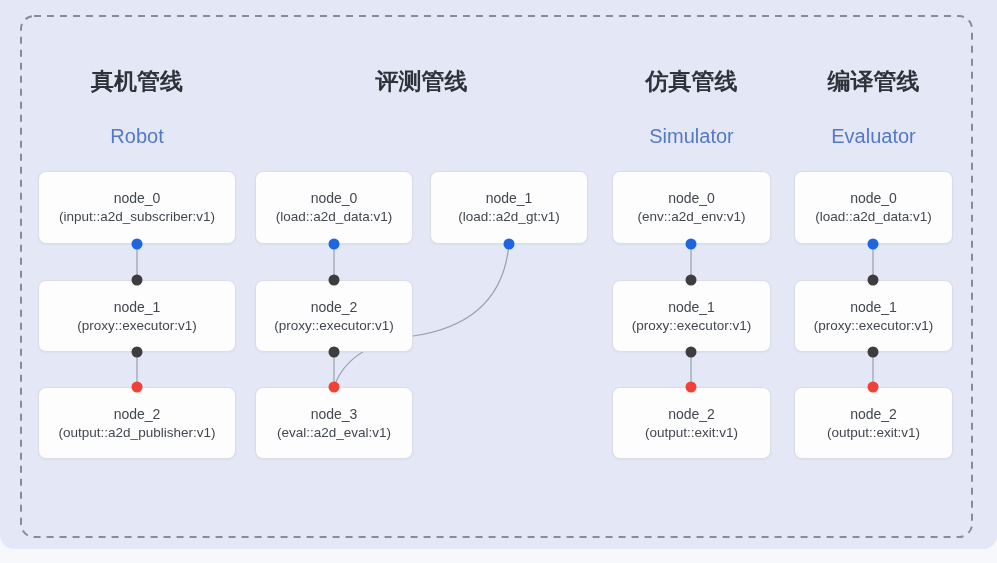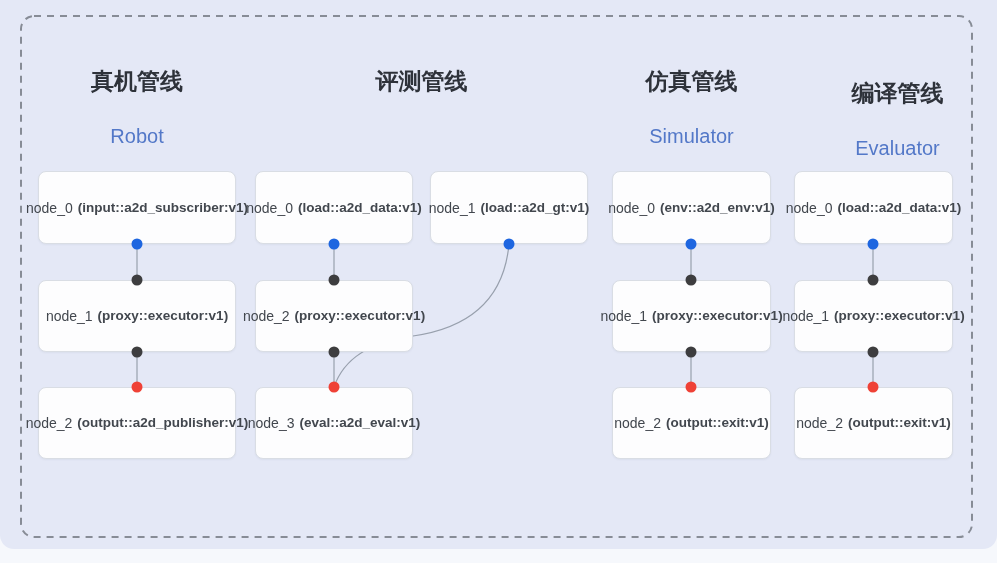--- a/index.html
+++ b/index.html
@@ -43,47 +43,46 @@
   }
   .hd-en {
     font-size: 20px;
     font-weight: 400;
     color: #5378c8;
     top: 125px;
   }
   .hg-robot     { left: 38px;  width: 198px; }
   .hg-evaluator { left: 255px; width: 333px; }
   .hg-simulator { left: 612px; width: 159px; }
-  .hg-compiler  { left: 818px; width: 159px; margin-top: 12px; }
+  .hg-compiler  { left: 794px; width: 159px; }
   
   .node {
     position: absolute;
     background: #fdfdfe;
     border: 1px solid #d9dde4;
     border-radius: 8px;
     box-shadow: 0 1px 2px rgba(40,50,80,0.05);
     display: flex;
-    flex-direction: row;
+    flex-direction: column;
     align-items: center;
     justify-content: center;
     gap: 5px;
     z-index: 2;
     box-sizing: border-box;
   }
   .node-title {
     font-size: 14px;
     color: #42474e;
     line-height: 1;
   }
   .node-sub {
     font-size: 13.5px;
     color: #42474e;
     line-height: 1;
     white-space: nowrap;
-    font-weight: bold;
   }
   .col-robot  { left: 38px;  width: 198px; }
   .col-eval-a { left: 255px; width: 158px; }
   .col-eval-b { left: 430px; width: 158px; }
   .col-sim    { left: 612px; width: 159px; }
   .col-comp   { left: 794px; width: 159px; }
   .row-1 { top: 171px; height: 73px; }
   .row-2 { top: 280px; height: 72px; }
   .row-3 { top: 387px; height: 72px; }
   

